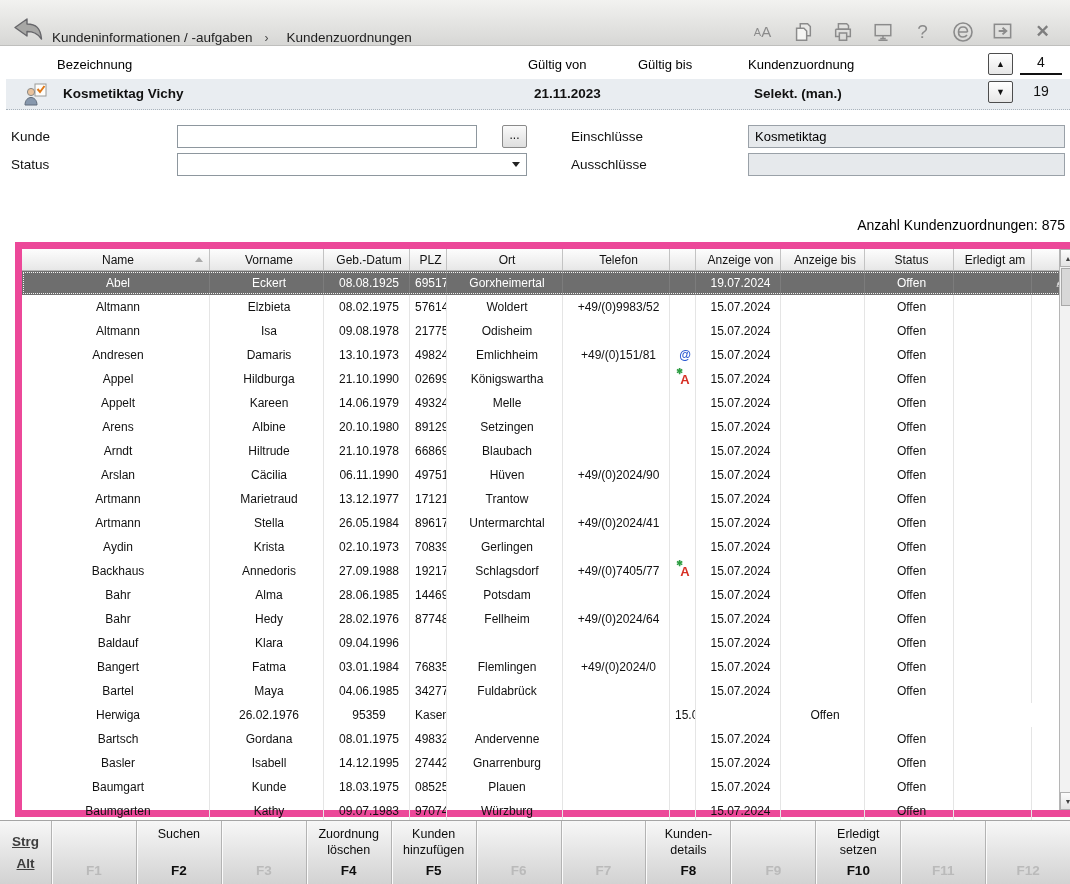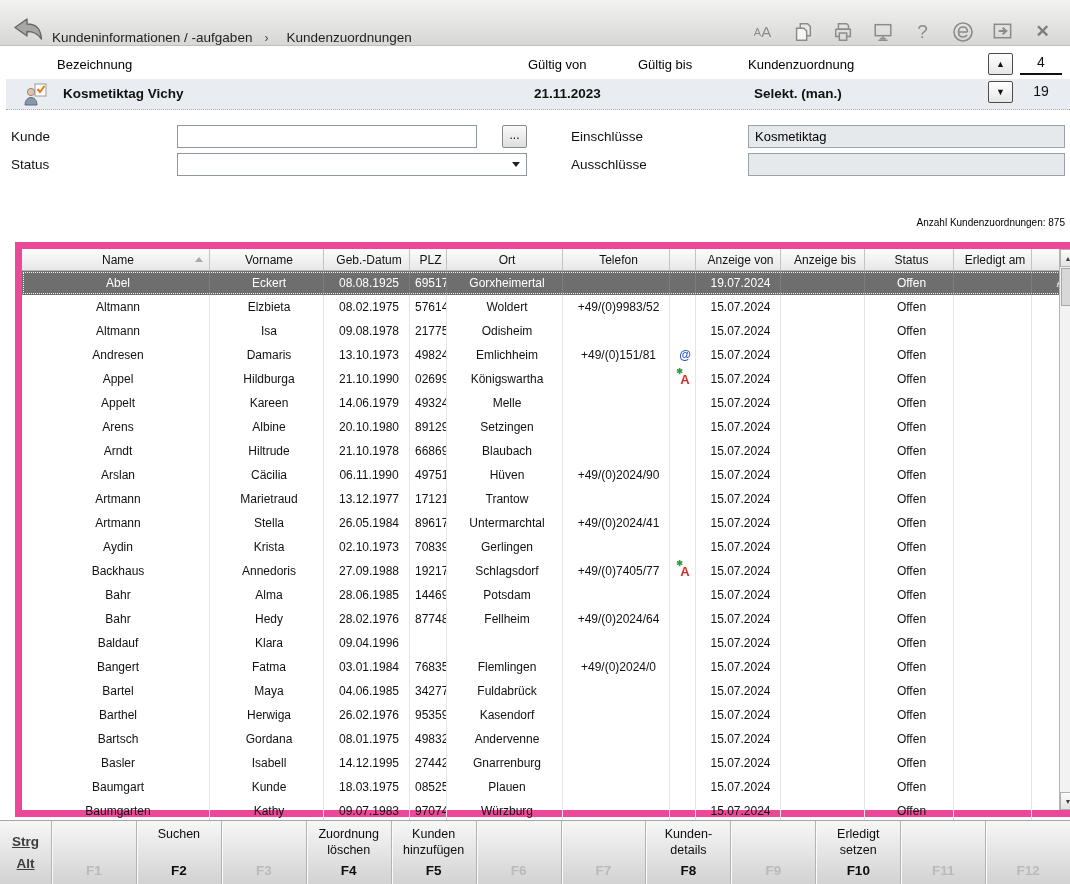--- a/index.html
+++ b/index.html
@@ -38,21 +38,21 @@
   .f-label { position:absolute; font-size:13.5px; text-align:left;margin-left:11px; }
   .f-input { position:absolute; height:23px; background:#fff; border:1px solid #8e979e; font-size:13px; padding:0 5px; font-family:inherit; }
   .f-readonly { position:absolute; height:23px; background:#e6e9ec; border:1px solid #9aa1a8; font-size:13px; line-height:21px; padding:0 6px; color:#000; }
   .browse-btn { position:absolute; left:502px; top:125px; width:25px; height:23px;
     background:linear-gradient(#fafafa,#dedede); border:1px solid #8a8a8a; border-radius:2px;
     font-size:12px; line-height:18px; text-align:center; cursor:pointer; }
   .f-select { position:absolute; left:177px; top:153px; width:350px; height:23px; background:#fff; border:1px solid #8e979e; cursor:pointer; }
   .f-select .arrow { position:absolute; right:6px; top:8px; width:0; height:0;
     border-left:4px solid transparent; border-right:4px solid transparent; border-top:5px solid #222; }
 
-  .count-label { position:absolute; right:5px; top:217px; font-size:10px; color:#000;margin-left:36px; }
+  .count-label { position:absolute; right:5px; top:217px; font-size:14px; color:#000;margin-left:36px; }
 
   
   .tablewrap { position:absolute; left:15px; top:242px; width:1068px; height:575px;
     border:7px solid #ec4899; background:#fff;text-align:center; }
   .grid-row { display:grid; grid-template-columns:188px 114px 86px 37px 116px 107px 26px 85px 84px 89px 78px 1fr; }
   .thead { height:22px; background:linear-gradient(#fdfdfd,#e7e7e7); border-bottom:1px solid #b5b5b5;
     font-size:12px; width:1049px; }
   .th { border-right:1px solid #c3c3c3; padding:4px 0 0 5px; position:relative; white-space:nowrap; overflow:hidden; cursor:pointer; }
   .th:last-child { border-right:none; }
   .sort-asc { position:absolute; right:6px; top:8px; width:0; height:0;
@@ -451,21 +451,20 @@
     <div class="td">Fuldabrück</div>
     <div class="td"></div>
     <div class="td"></div>
     <div class="td">15.07.2024</div>
     <div class="td"></div>
     <div class="td">Offen</div>
     <div class="td"></div>
     <div class="td"></div>
   </div>
       <div class="trow grid-row">
-    <div class="td">Barthel</div>
     <div class="td">Herwiga</div>
     <div class="td">26.02.1976</div>
     <div class="td">95359</div>
     <div class="td">Kasendorf</div>
     <div class="td"></div>
     <div class="td"></div>
     <div class="td">15.07.2024</div>
     <div class="td"></div>
     <div class="td">Offen</div>
     <div class="td"></div>

